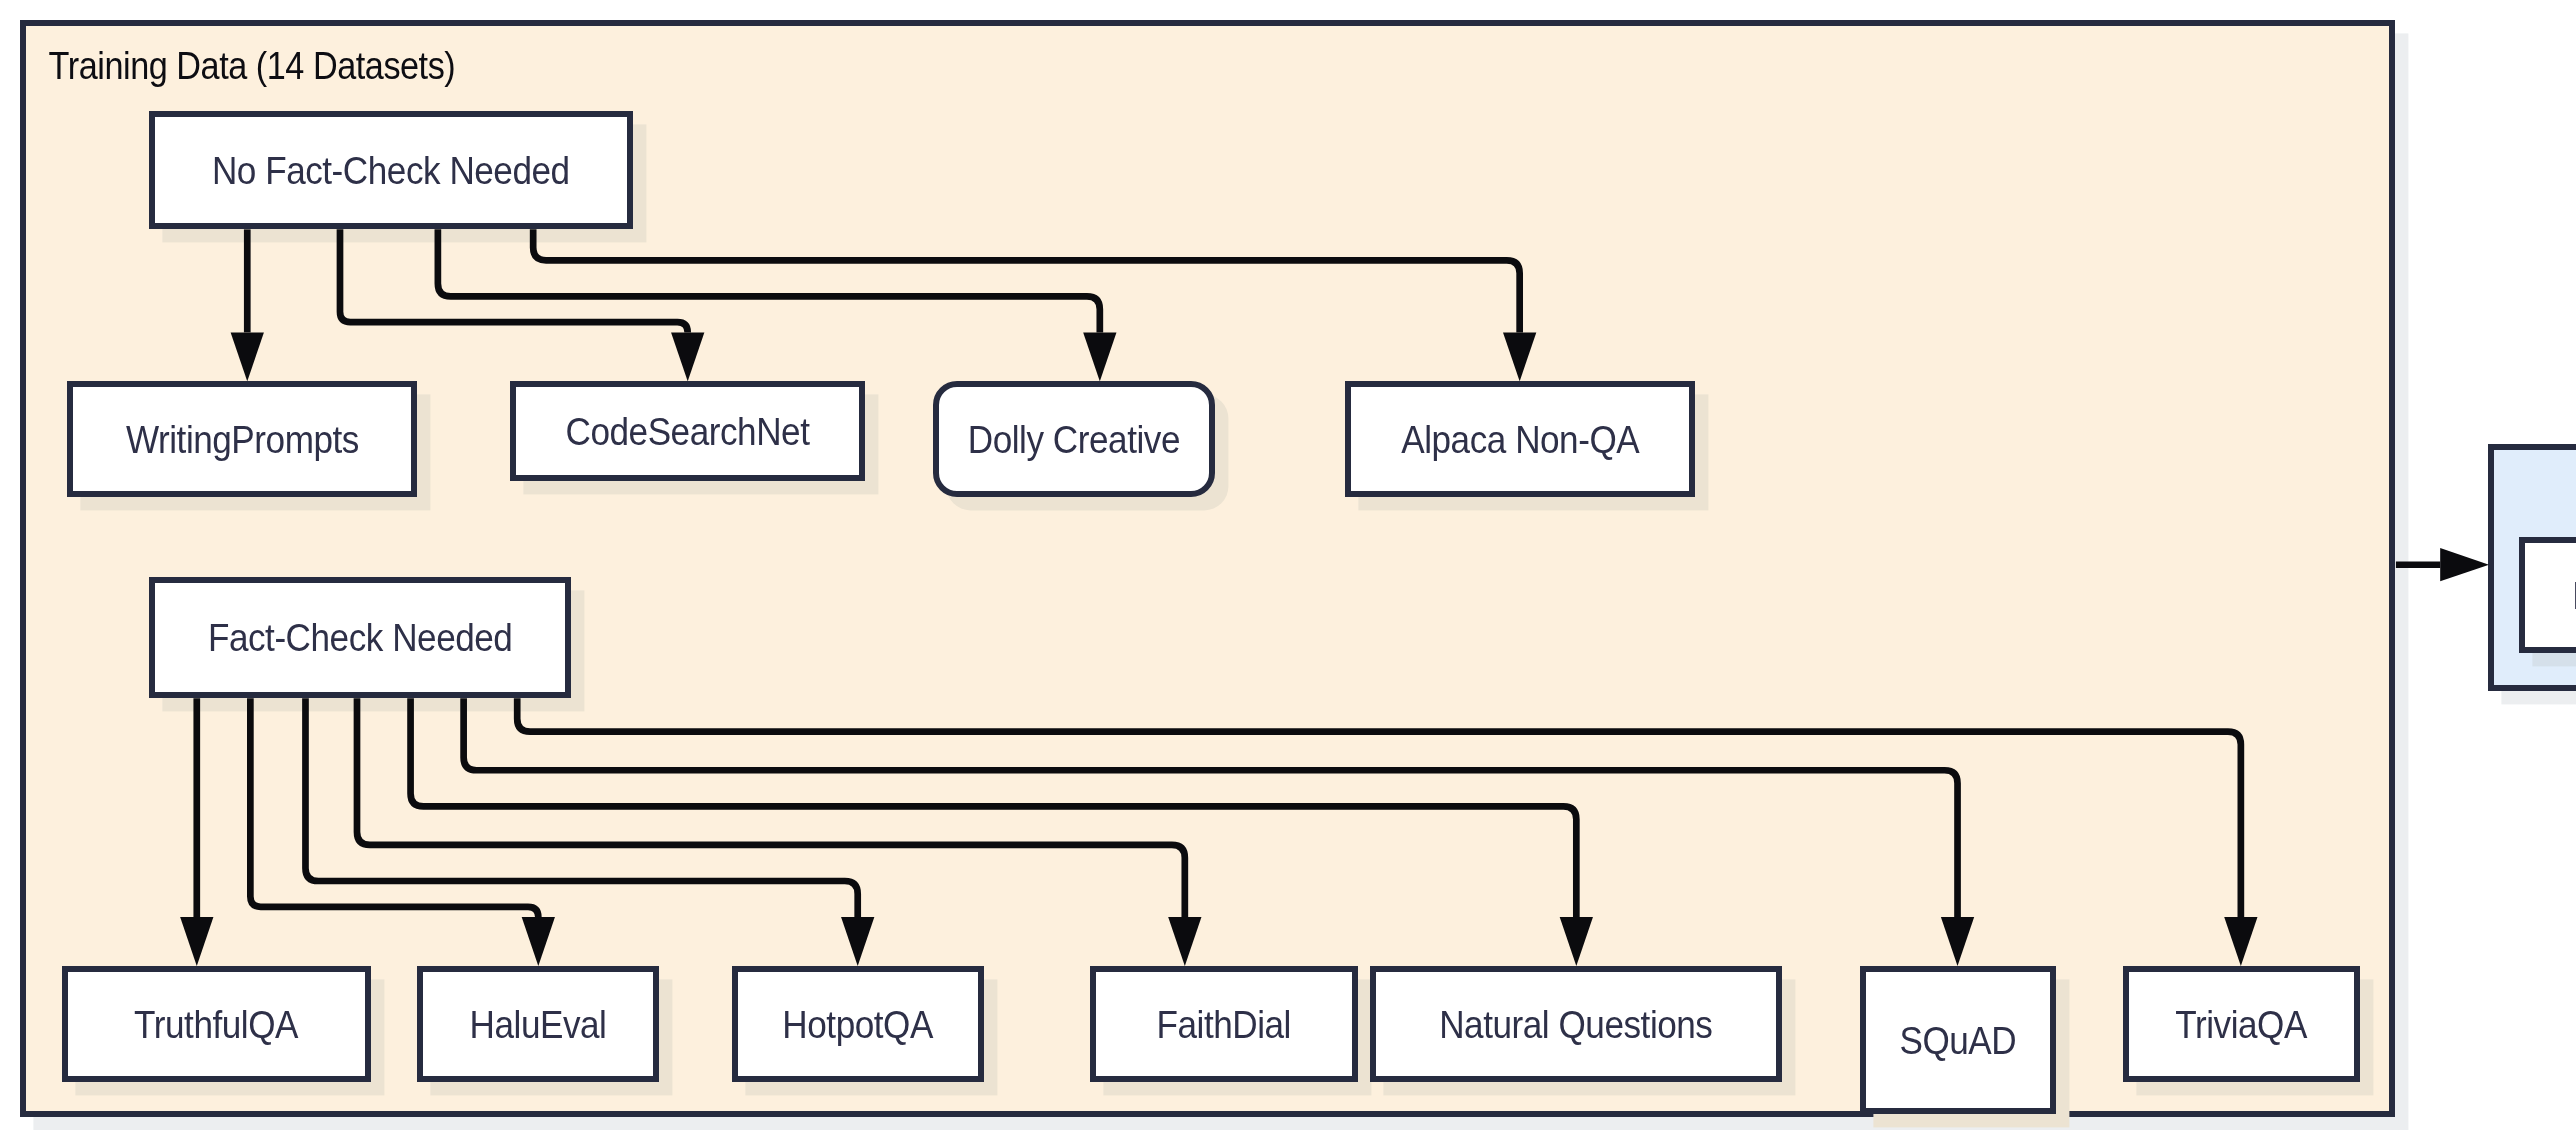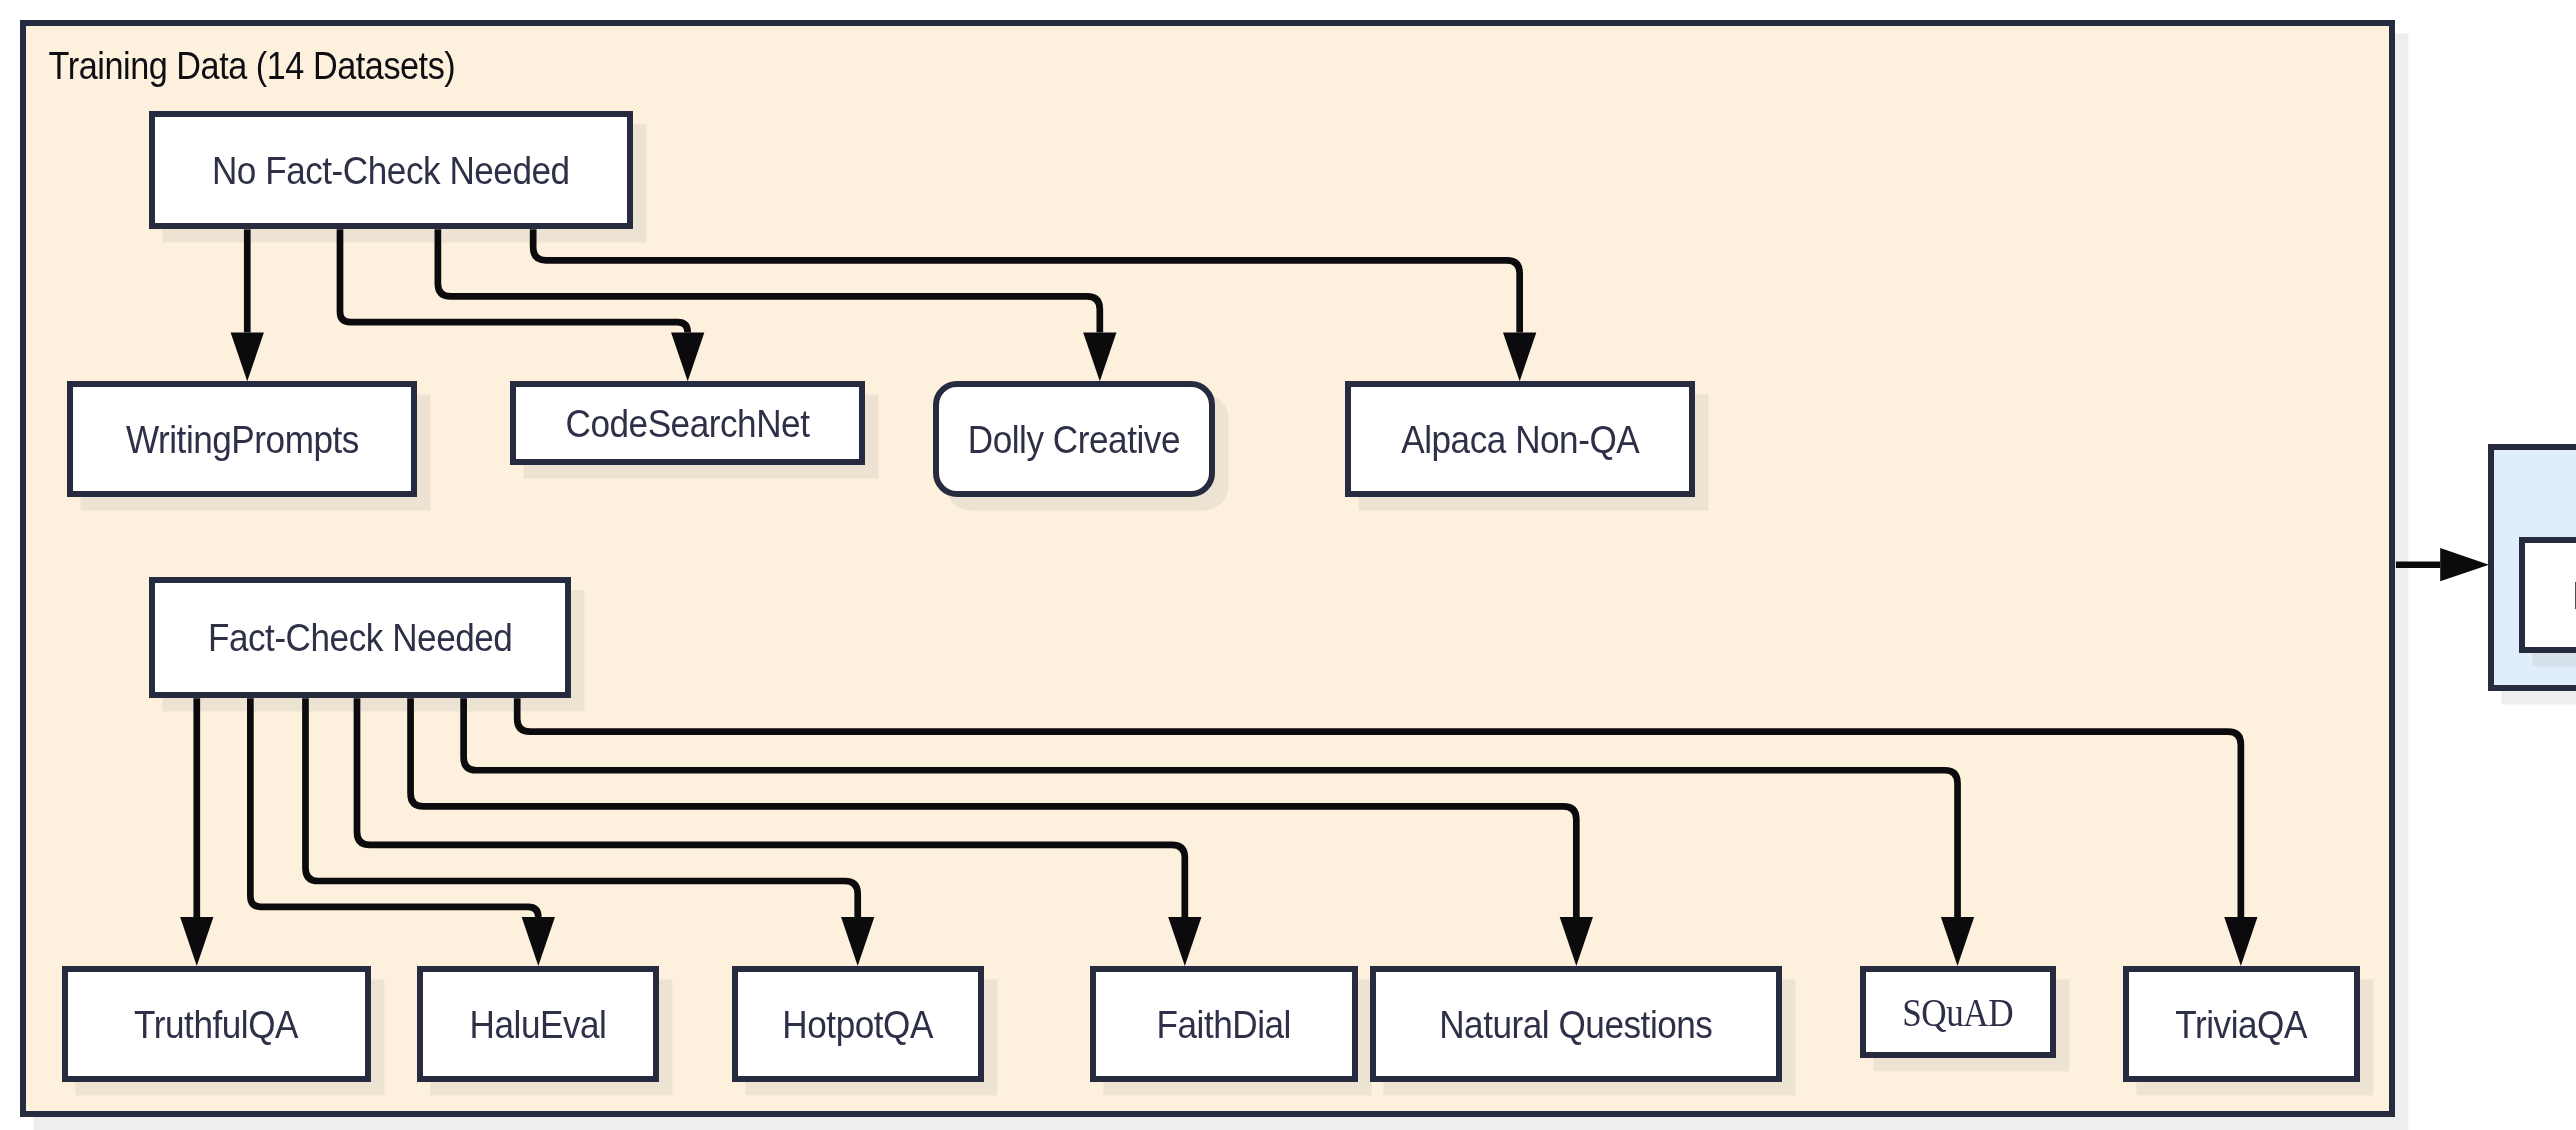--- a/index.html
+++ b/index.html
@@ -81,21 +81,21 @@
   <div class="node on-training" style="left:149px; top:111px; width:484px; height:118px;">
     <span class="lbl">No Fact-Check Needed</span>
   </div>
   <div class="node on-training" style="left:149px; top:577px; width:422px; height:121px;">
     <span class="lbl">Fact-Check Needed</span>
   </div>
 
   <div class="node on-training" style="left:67px; top:381px; width:350px; height:116px;">
     <span class="lbl">WritingPrompts</span>
   </div>
-  <div class="node on-training" style="left:510px; top:381px; width:355px; height:84px;">
+  <div class="node on-training" style="left:510px; top:381px; width:355px; height:100px;">
     <span class="lbl">CodeSearchNet</span>
   </div>
   <div class="node on-training" style="left:933px; top:381px; width:282px; height:116px;border-radius:24px;">
     <span class="lbl">Dolly Creative</span>
   </div>
   <div class="node on-training" style="left:1345px; top:381px; width:350px; height:116px;">
     <span class="lbl">Alpaca Non-QA</span>
   </div>
 
   <div class="node on-training" style="left:62px; top:966px; width:309px; height:116px;">
@@ -106,21 +106,21 @@
   </div>
   <div class="node on-training" style="left:732px; top:966px; width:252px; height:116px;">
     <span class="lbl">HotpotQA</span>
   </div>
   <div class="node on-training" style="left:1090px; top:966px; width:268px; height:116px;">
     <span class="lbl">FaithDial</span>
   </div>
   <div class="node on-training" style="left:1370px; top:966px; width:412px; height:116px;">
     <span class="lbl">Natural Questions</span>
   </div>
-  <div class="node on-training" style="left:1860px; top:966px; width:196px; height:92px;font-family:Liberation Serif, serif;">
+  <div class="node on-training" style="left:1860px; top:966px; width:196px; height:148px;">
     <span class="lbl">SQuAD</span>
   </div>
   <div class="node on-training" style="left:2123px; top:966px; width:237px; height:116px;">
     <span class="lbl">TriviaQA</span>
   </div>
 
   <div class="node on-model" style="left:2519px; top:537px; width:402px; height:116px;">
     <span class="lbl">ModernBERT Base</span>
   </div>
 

